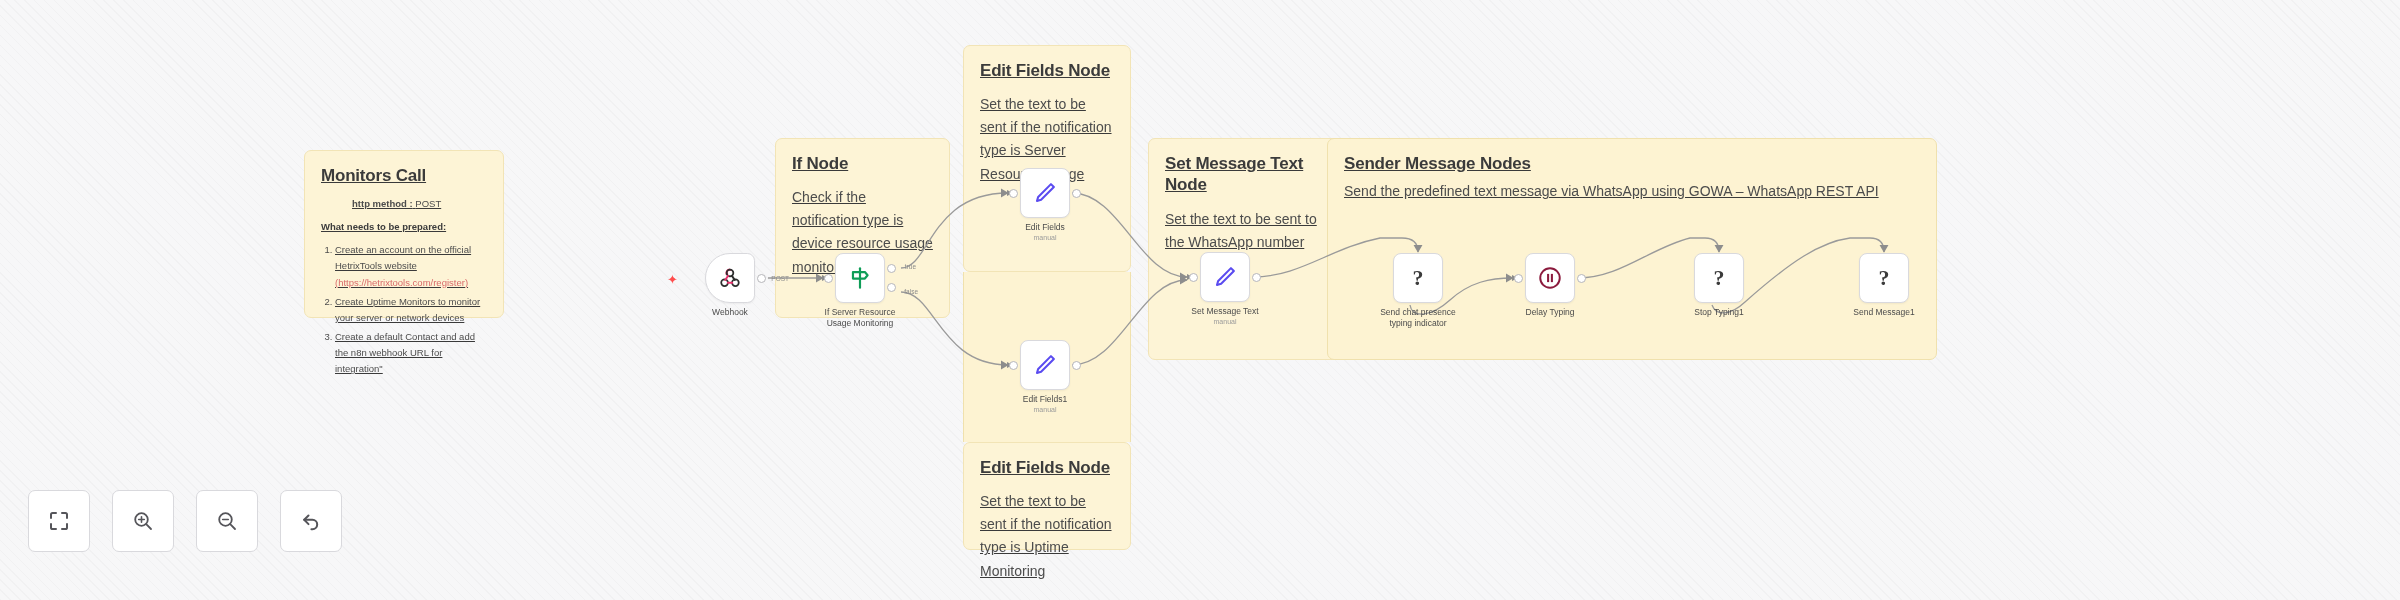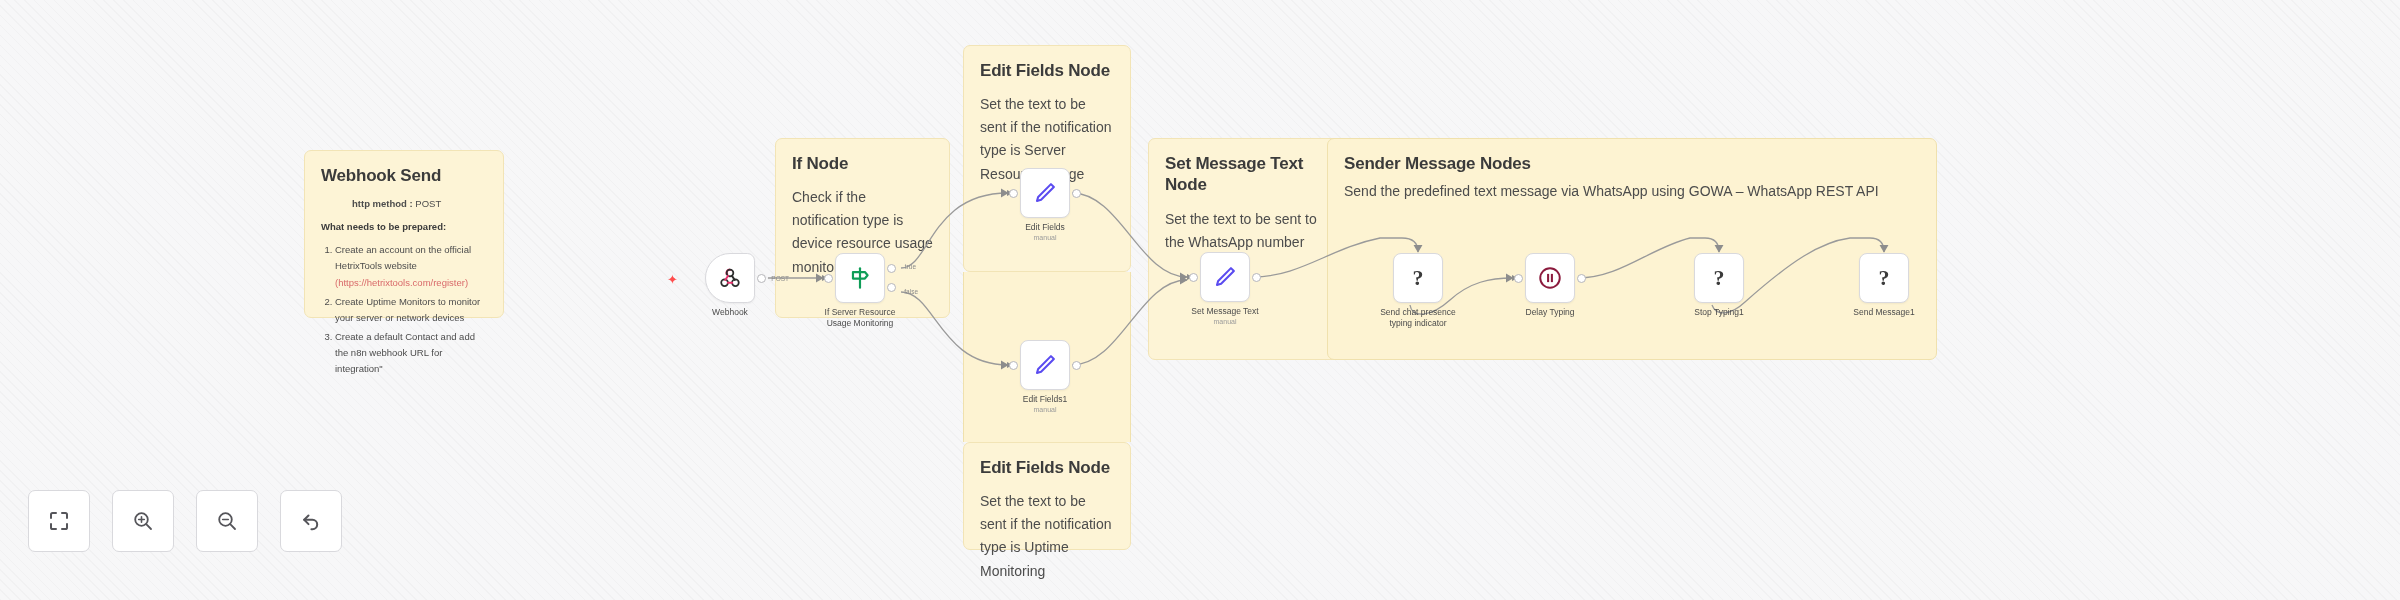--- a/index.html
+++ b/index.html
@@ -17,20 +17,21 @@
   }
 
   
   .sticky {
     position: absolute;
     background: #fdf4d6;
     border: 1px solid #f2e4b6;
     border-radius: 7px;
     padding: 14px 16px;
     color: #3a3a3a;
+    text-decoration: underline;
   }
   .sticky .s-title {
     font-size: 17px;
     font-weight: bold;
     color: #3b3b3b;
     letter-spacing: -0.2px;
     line-height: 1.25;
     margin-bottom: 12px;
   }
   .sticky .s-body {
@@ -132,21 +133,21 @@
     color: #55555a;
   }
   .q-mark { font-size: 22px; font-weight: bold; color: #3b3b3b; font-family: "Liberation Serif", serif; }
 </style>
 </head>
 <body>
 
 <div id="canvas">
 
   <div class="sticky" style="left:304px; top:150px; width:200px; height:168px;">
-    <div class="s-title">Webhook Send</div>
+    <div class="s-title">Monitors Call</div>
     <div class="s-kv">
       <b>http method :</b>
       <span>POST</span>
     </div>
     <div class="s-sub">What needs to be prepared:</div>
     <ol>
       <li>
         <span>Create an account on the official HetrixTools website</span>
         <span class="linkish">(https://hetrixtools.com/register)</span>
       </li>

